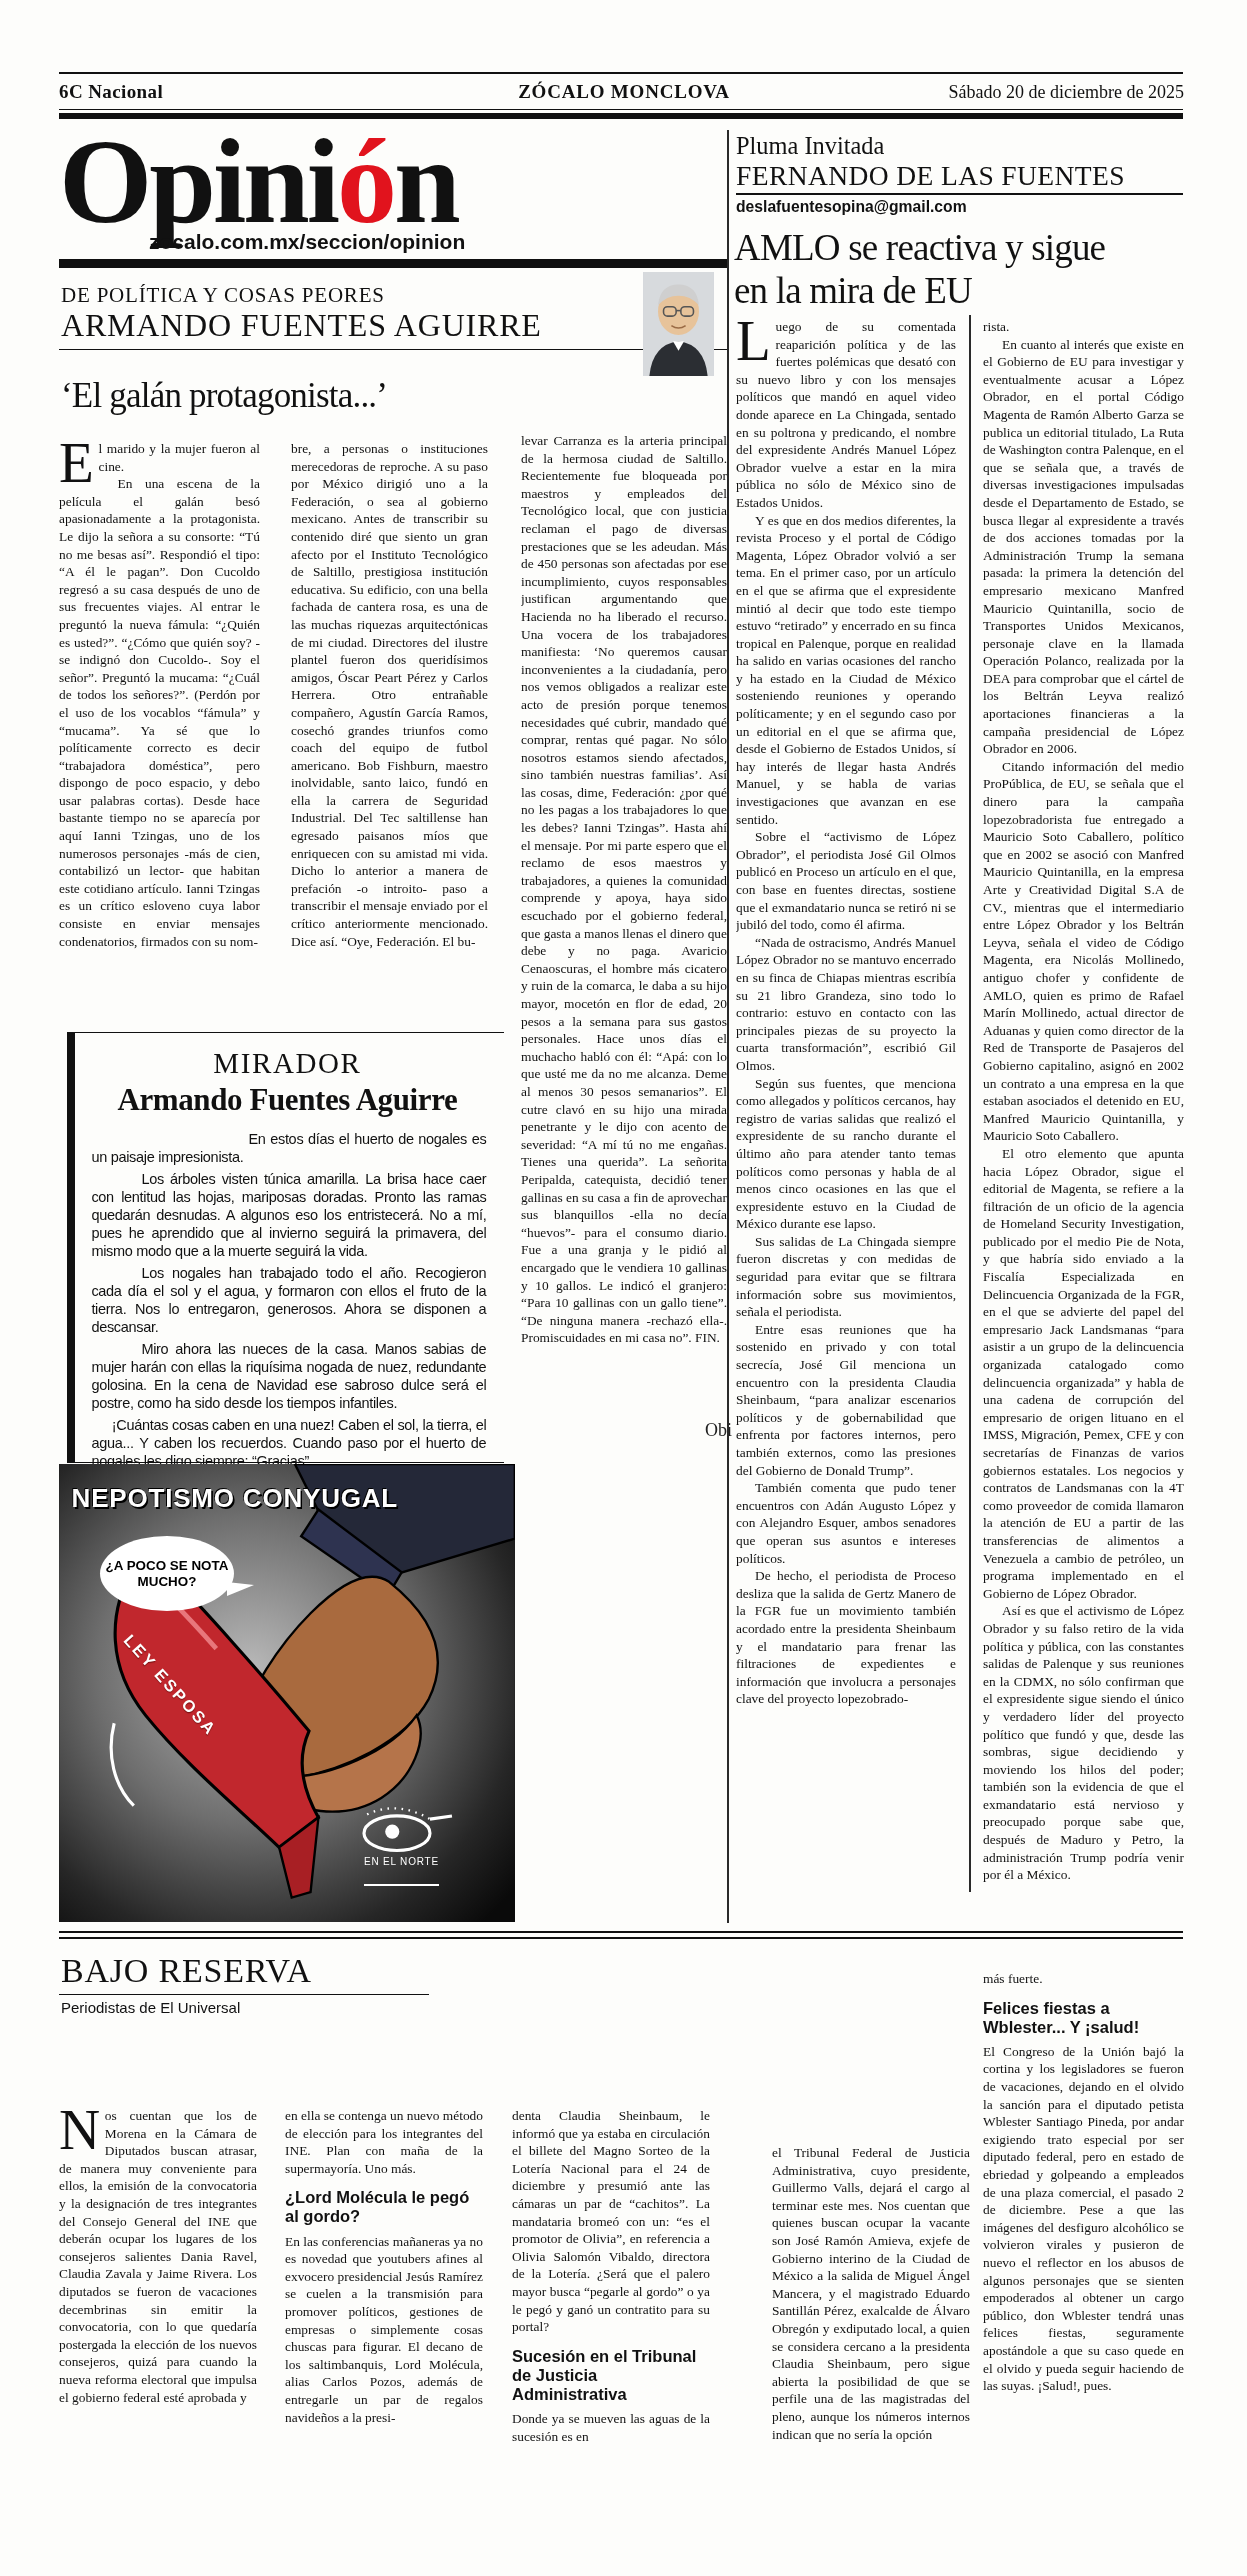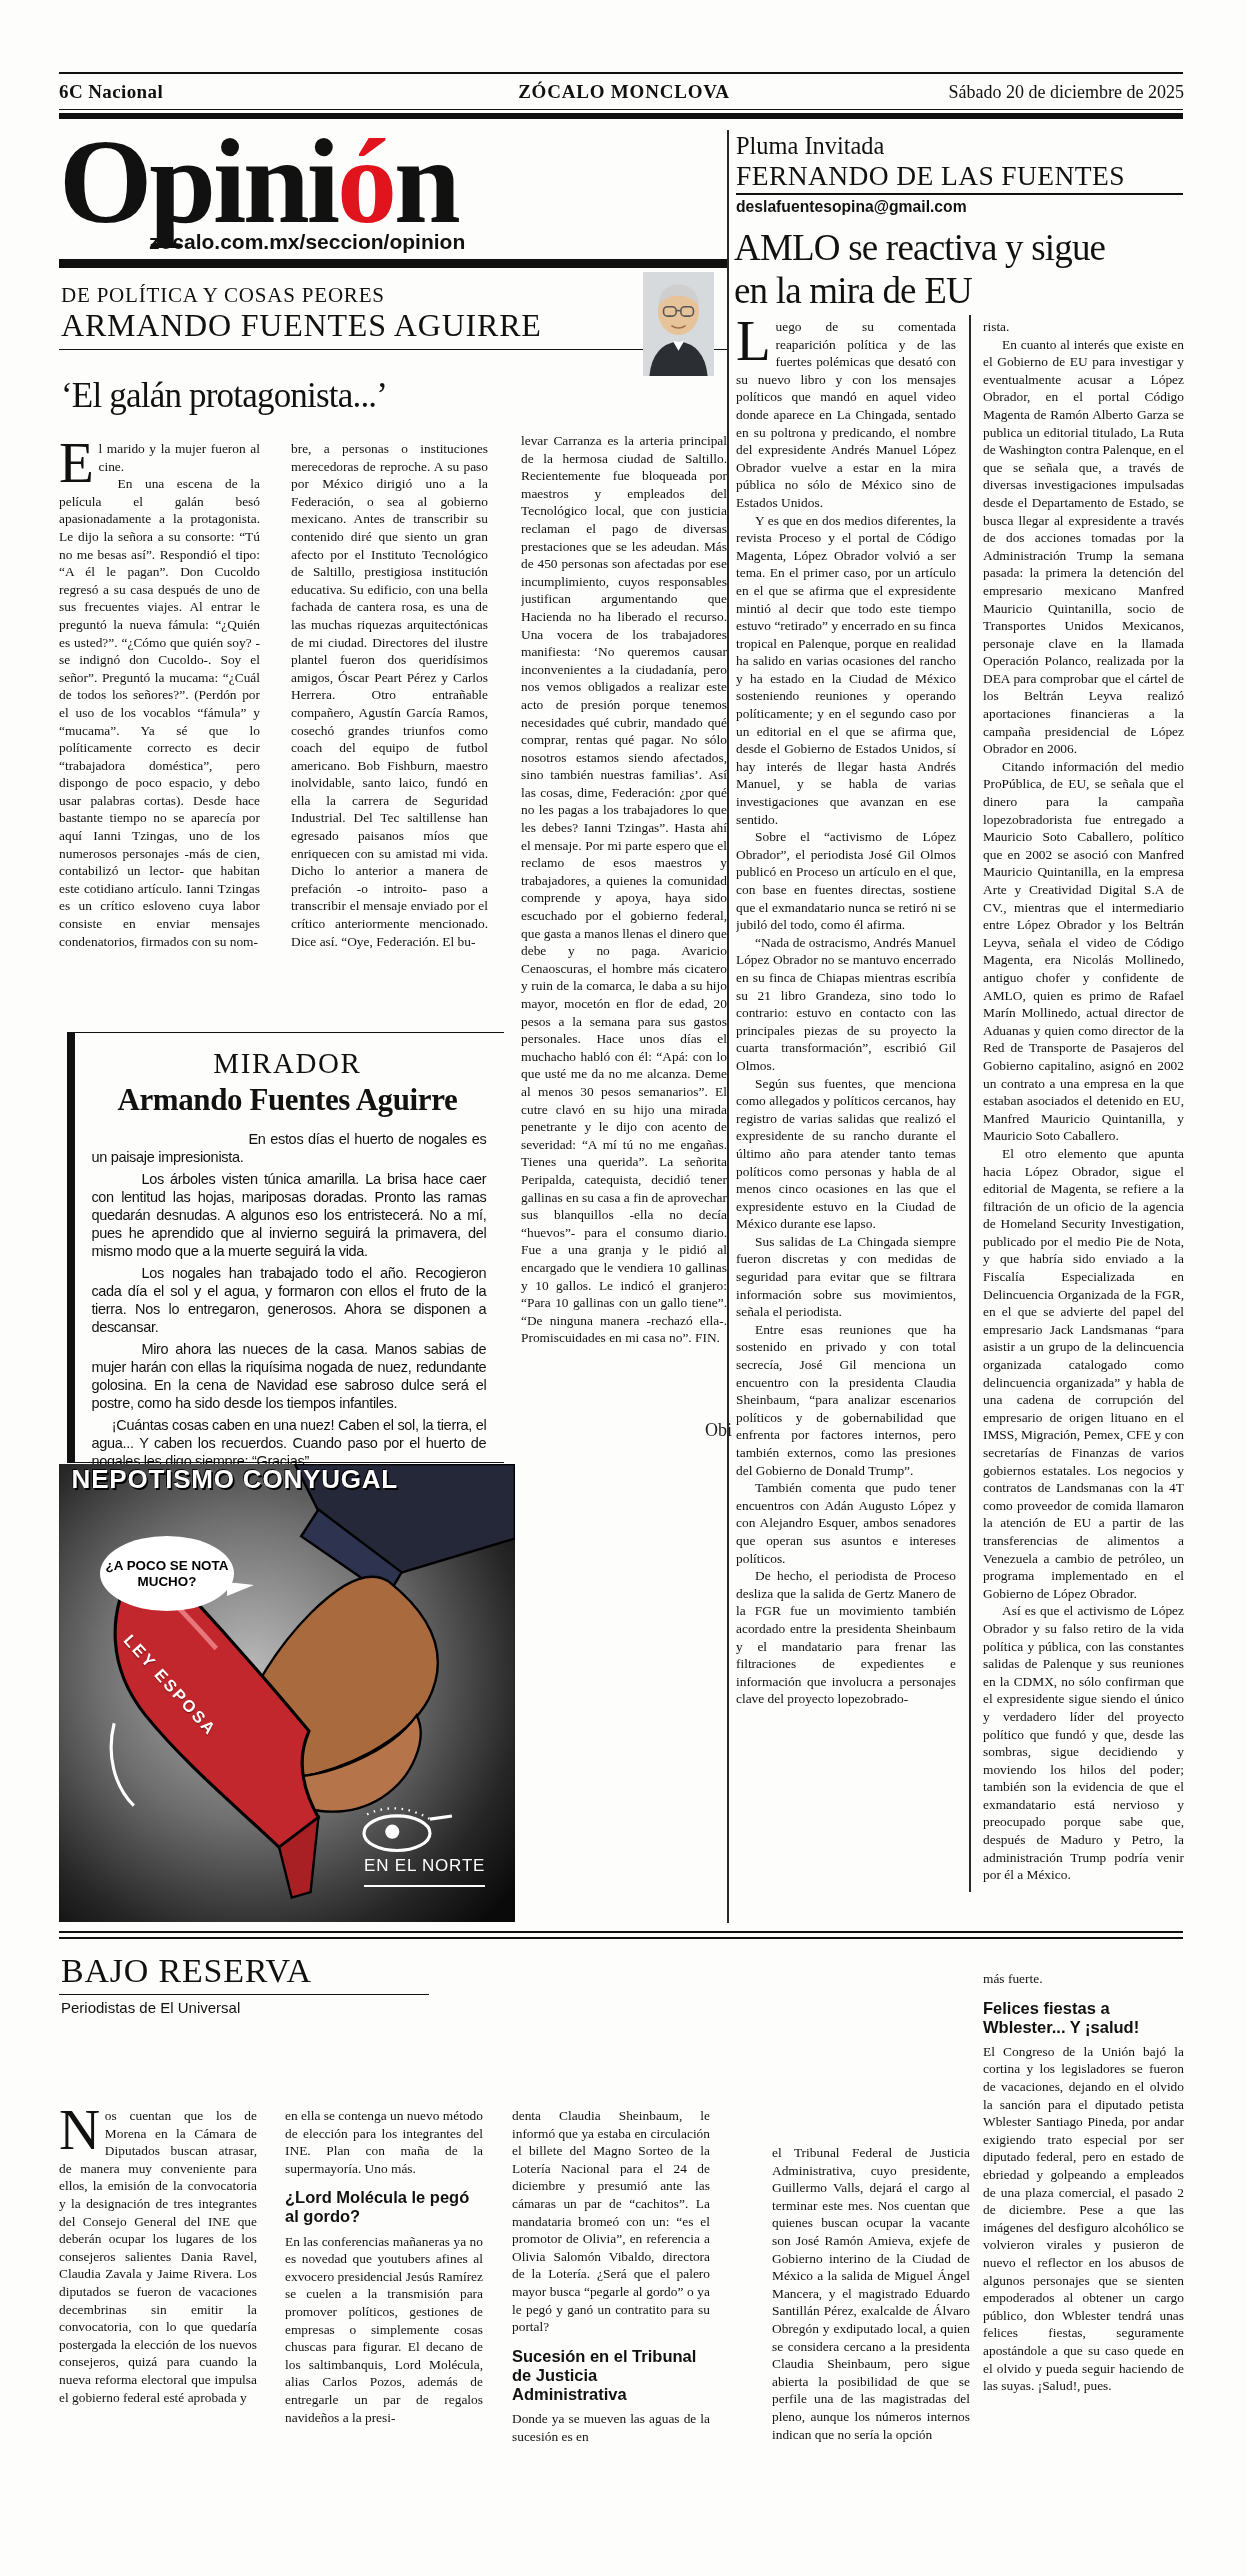--- a/index.html
+++ b/index.html
@@ -46,32 +46,32 @@
   .mir-body p.b-ind-sm{text-indent:20.4px;}
 
   
   .pi-kicker{font-size:24.4px;}
   .pi-author{font-size:27.5px;letter-spacing:0.4px;}
   .pi-email{font-family:"Liberation Sans",sans-serif;font-weight:bold;font-size:15.7px;}
   .pi-headline{font-size:37px;letter-spacing:-0.8px;line-height:43px;}
 
   
   #cartoon{position:absolute;left:59px;top:1464px;width:456px;height:458px;background:#0e0e0e;overflow:hidden;}
-  .ct-title{position:absolute;left:12.6px;top:0;font-family:"Liberation Sans",sans-serif;font-weight:900;
+  .ct-title{position:absolute;left:12.6px;top:19px;font-family:"Liberation Sans",sans-serif;font-weight:900;
             font-size:26px;color:#fff;letter-spacing:0.8px;text-shadow:1.6px 1.6px 0 #000,-0.8px -0.8px 0 #000;}
   .ct-bubble{position:absolute;left:41px;top:72px;width:134px;height:75px;background:#fff;border-radius:50%;
              display:flex;align-items:center;justify-content:center;text-align:center;
              font-family:"Liberation Sans",sans-serif;font-weight:bold;font-size:13.4px;line-height:15.7px;color:#000;}
   .ct-tail{position:absolute;left:168px;top:118px;width:0;height:0;border-style:solid;
            border-width:3.1px 0 11px 27px;border-color:transparent transparent transparent #fff;}
   .ct-shoe-label{position:absolute;left:75px;top:167px;color:#fff;font-family:"Liberation Sans",sans-serif;
                  font-weight:bold;font-size:16.5px;letter-spacing:2.4px;transform:rotate(48deg);transform-origin:left top;
                  text-shadow:0.8px 0.8px 0.8px #7e1414;}
   .ct-sig{position:absolute;left:305px;top:392px;color:#fff;font-family:"Liberation Sans",sans-serif;
-          font-size:17px;letter-spacing:0.8px;border-bottom:2.4px solid #fff;padding-bottom:9px;}
+          font-size:10px;letter-spacing:0.8px;border-bottom:2.4px solid #fff;padding-bottom:17px;}
 
   .stray-credit{font-size:18px;color:#222;}
 
   
   .br-title{font-size:34px;letter-spacing:0.8px;}
   .br-byline{font-family:"Liberation Sans",sans-serif;font-size:15px;}
   .br-headline{font-size:46px;letter-spacing:-0.8px;}
 
   .author-photo{position:absolute;left:643px;top:272px;width:71px;height:104px;background:#cfd2d6;overflow:hidden;}
 </style>

